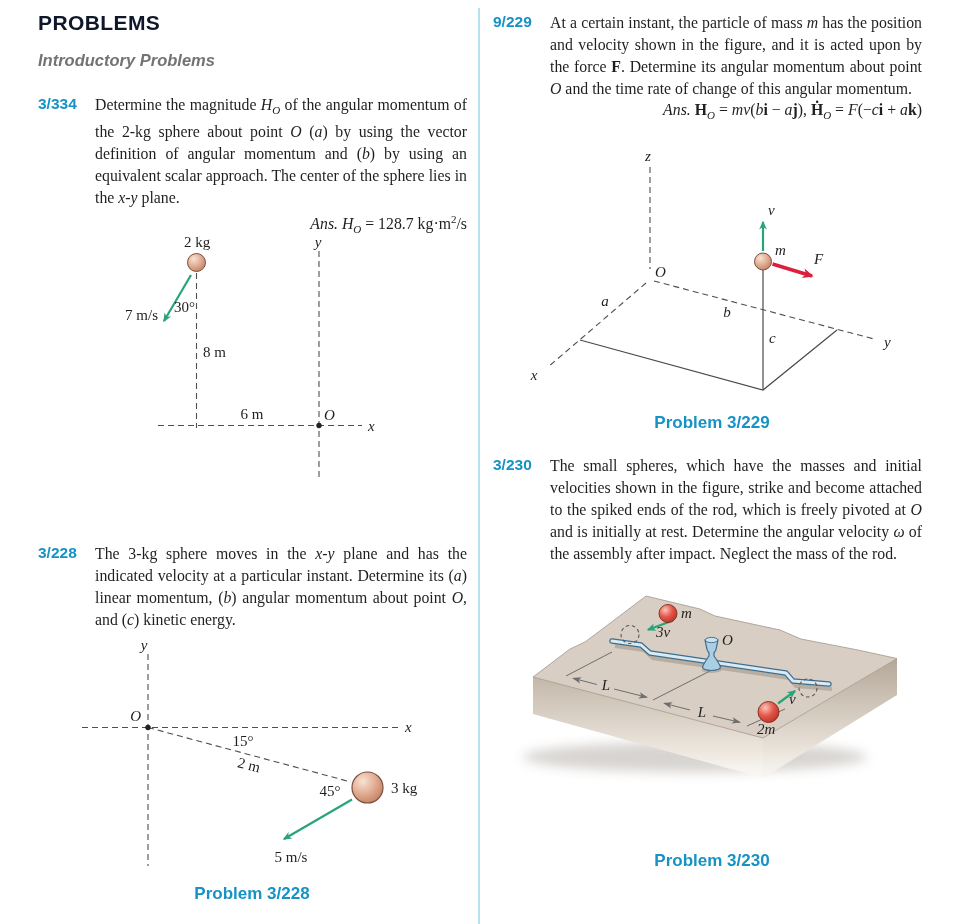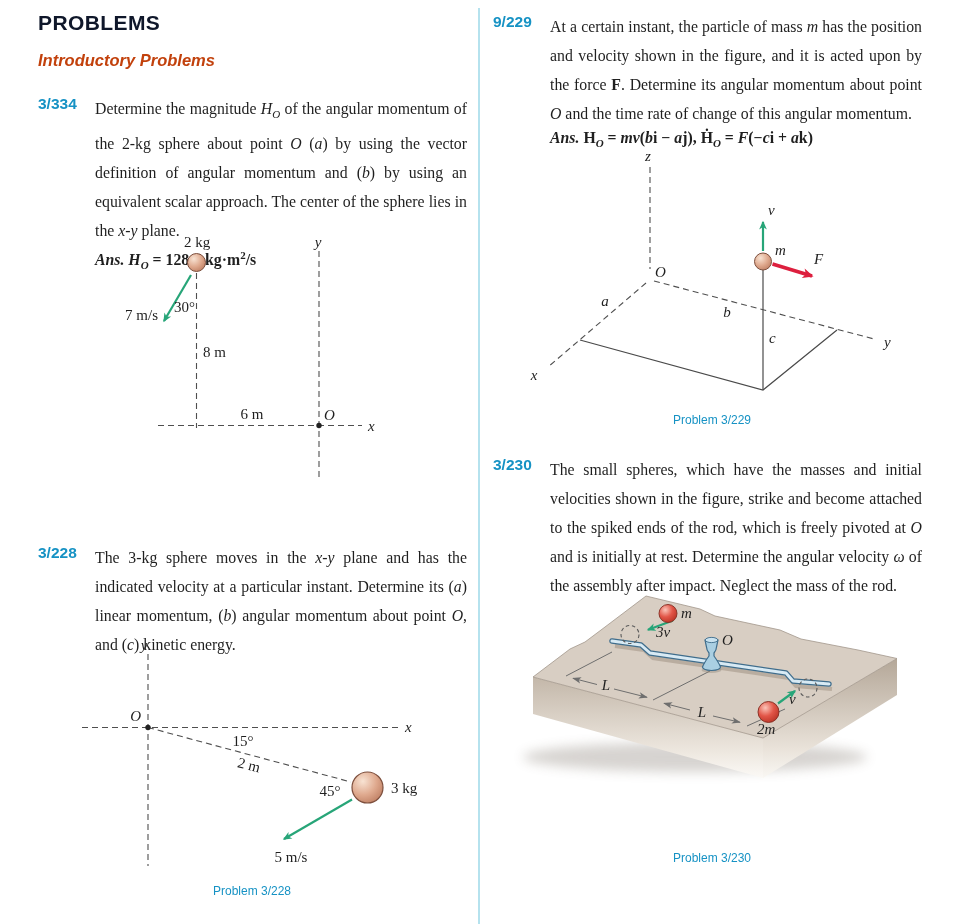--- a/index.html
+++ b/index.html
@@ -2,28 +2,28 @@
 <html><head>
 <meta charset="utf-8">
 <style>
   html,body{margin:0;padding:0;background:#fff;}
   .page{position:relative;width:970px;height:924px;background:#ffffff;overflow:hidden;
         font-family:"Liberation Serif","DejaVu Serif",serif;color:#1f1f1f;}
   .divider{position:absolute;left:478px;top:8px;width:2px;height:916px;background:#b5e2ee;}
   .h-problems{position:absolute;left:38px;top:11px;font-family:"Liberation Sans","DejaVu Sans",sans-serif;
         font-weight:bold;font-size:21px;letter-spacing:.4px;color:#0f172a;}
   .h-intro{position:absolute;left:38px;top:51px;font-family:"Liberation Sans","DejaVu Sans",sans-serif;
-        font-weight:bold;font-style:italic;font-size:16.5px;color:#c2410c;}
+        font-weight:bold;font-style:italic;font-size:16.5px;color:#737373;}
   .prob{position:absolute;}
   .prob .num{position:absolute;left:0;top:1px;font-family:"Liberation Sans","DejaVu Sans",sans-serif;
         font-weight:bold;font-size:15.5px;color:#1692c4;}
-  .prob .body{margin-left:57px;width:372px;font-size:15.8px;line-height:29px;text-align:justify;}
-  .prob .ans{margin-left:57px;width:372px;font-size:15.8px;line-height:20.5px;font-weight:bold;}
+  .prob .body{margin-left:57px;width:372px;font-size:15.8px;line-height:22px;text-align:justify;}
+  .prob .ans{margin-left:57px;width:372px;font-size:15.8px;line-height:20.5px;text-align:right;}
   .caption{position:absolute;width:240px;text-align:center;font-family:"Liberation Sans","DejaVu Sans",sans-serif;
-        font-weight:normal;font-size:12px;color:#1692c4;}
+        font-weight:bold;font-size:17px;color:#1692c4;}
   svg{position:absolute;overflow:visible;}
   svg text{font-family:"Liberation Serif","DejaVu Serif",serif;font-size:15px;fill:#1f1f1f;}
   text.var{font-style:italic;}
   .dash{stroke:#4f4f4f;stroke-width:1.1;fill:none;stroke-dasharray:6 4;}
   .solid{stroke:#4a4a4a;stroke-width:1.2;fill:none;}
   .garrow{stroke:#27a578;stroke-width:2.2;fill:none;}
   .rarrow{stroke:#dd1f3e;stroke-width:3.6;fill:none;}
   .dim{stroke:#6e6e6e;stroke-width:1;fill:none;}
   sub{font-size:11px;} sup{font-size:11px;}
 </style>

